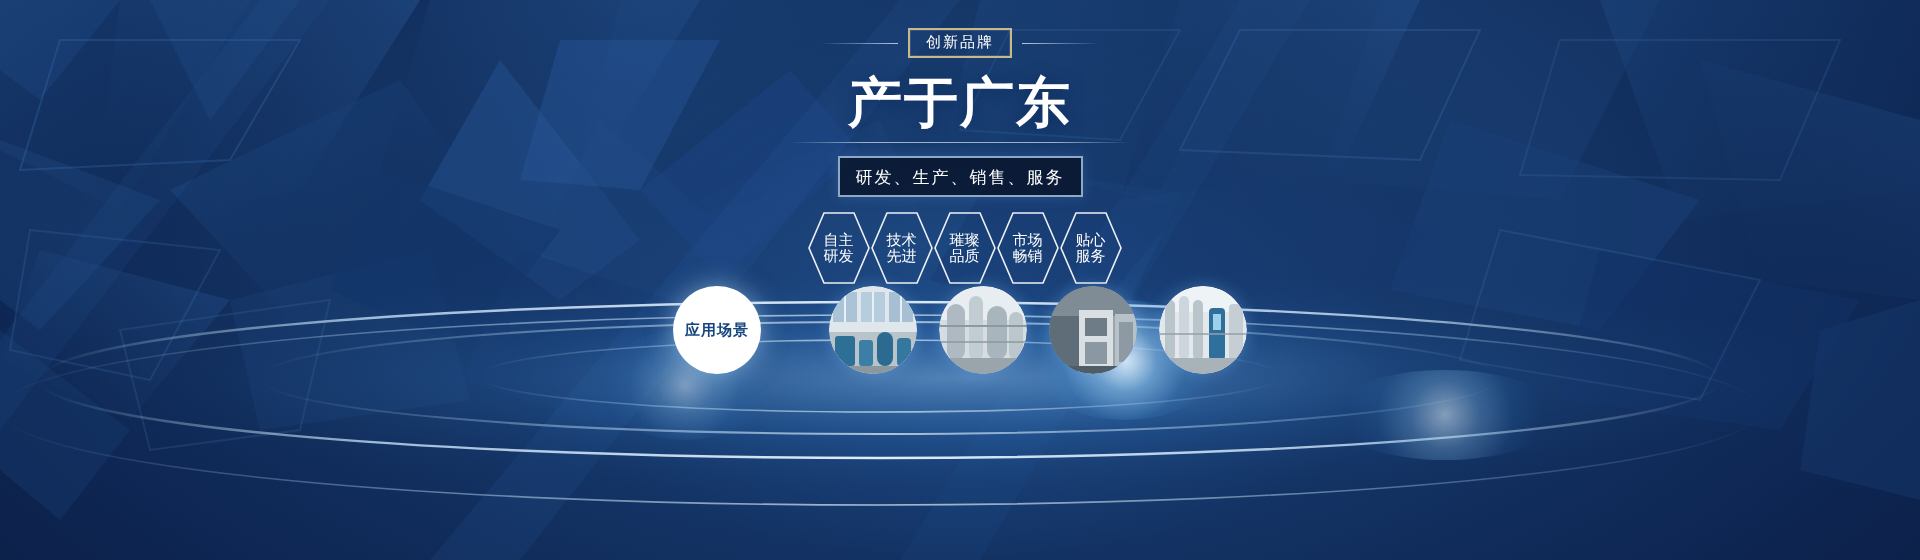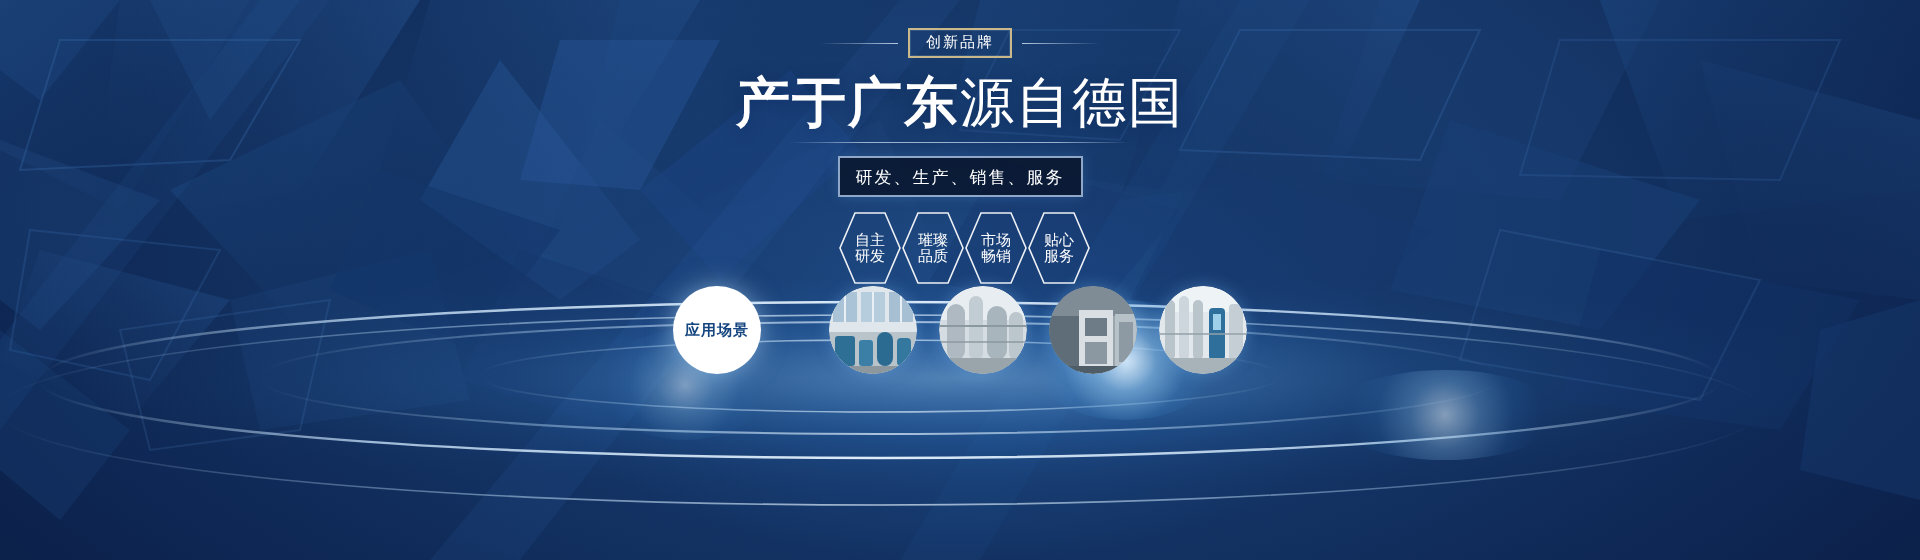--- a/index.html
+++ b/index.html
@@ -198,36 +198,44 @@
   <div class="content">
 
     <div class="badge-row">
       <span class="badge-line"></span>
       <span class="badge">创新品牌</span>
       <span class="badge-line right"></span>
     </div>
 
     <div class="headline">
       <span class="strong">产于广东</span>
-      <span class="light">源自德国</span>
     </div>
 
     <div class="divider"></div>
 
 
     <div class="service-box">研发、生产、销售、服务</div>
 
     <div class="hex-row">
       <div class="hex">
         <svg viewBox="0 0 62 74">
             <polygon points="16,2 46,2 61,37 46,72 16,72 1,37" fill="none" stroke="#ffffff" stroke-opacity=".92" stroke-width="1.6"></polygon>
           </svg>
         <div class="hex-label">
           <span>自主</span>
           <span>研发</span>
+        </div>
+      </div>
+      <div class="hex">
+        <svg viewBox="0 0 62 74">
+            <polygon points="16,2 46,2 61,37 46,72 16,72 1,37" fill="none" stroke="#ffffff" stroke-opacity=".92" stroke-width="1.6"></polygon>
+          </svg>
+        <div class="hex-label">
+          <span>技术</span>
+          <span>先进</span>
         </div>
       </div>
       <div class="hex">
         <svg viewBox="0 0 62 74">
             <polygon points="16,2 46,2 61,37 46,72 16,72 1,37" fill="none" stroke="#ffffff" stroke-opacity=".92" stroke-width="1.6"></polygon>
           </svg>
         <div class="hex-label">
           <span>璀璨</span>
           <span>品质</span>
         </div>

